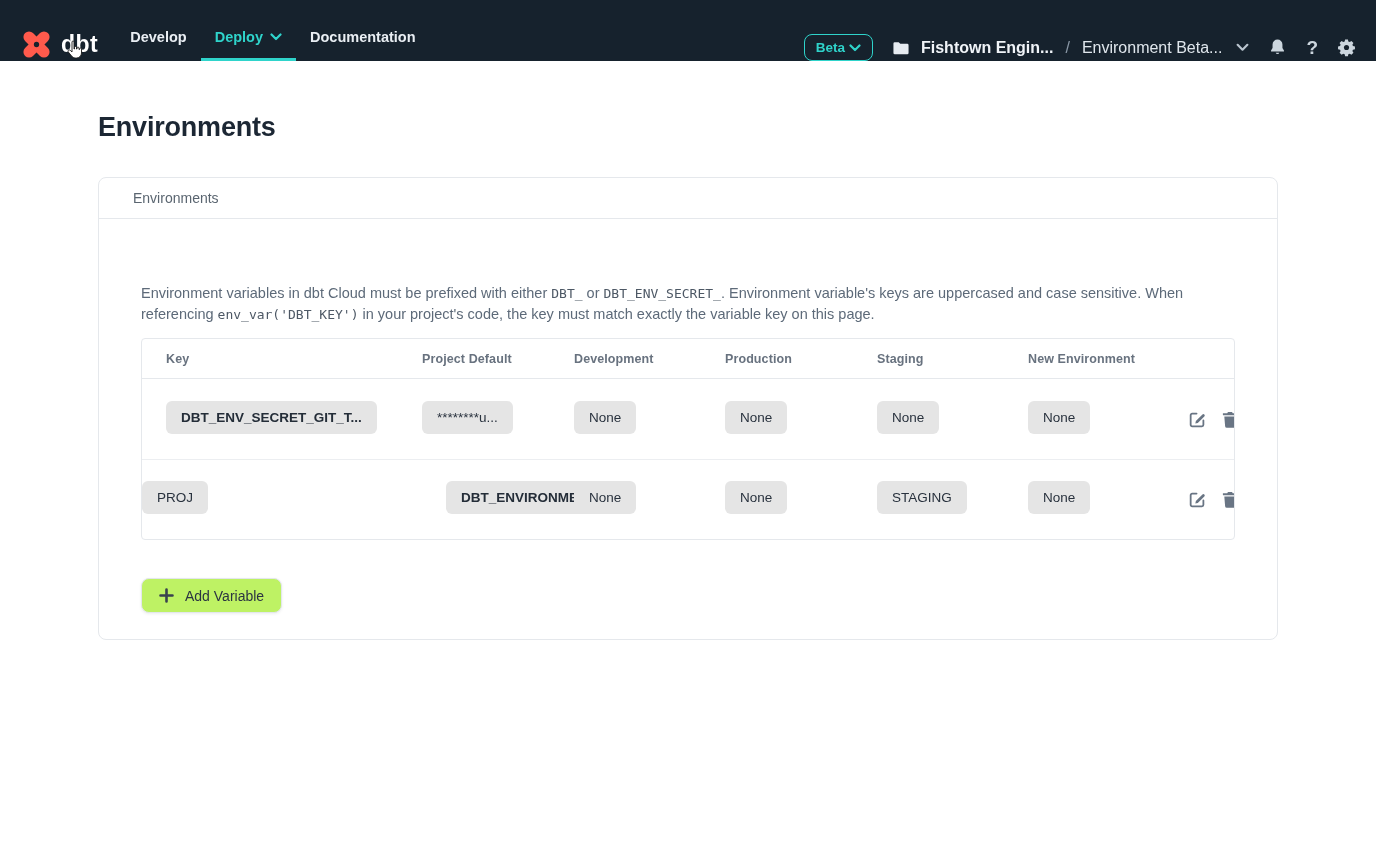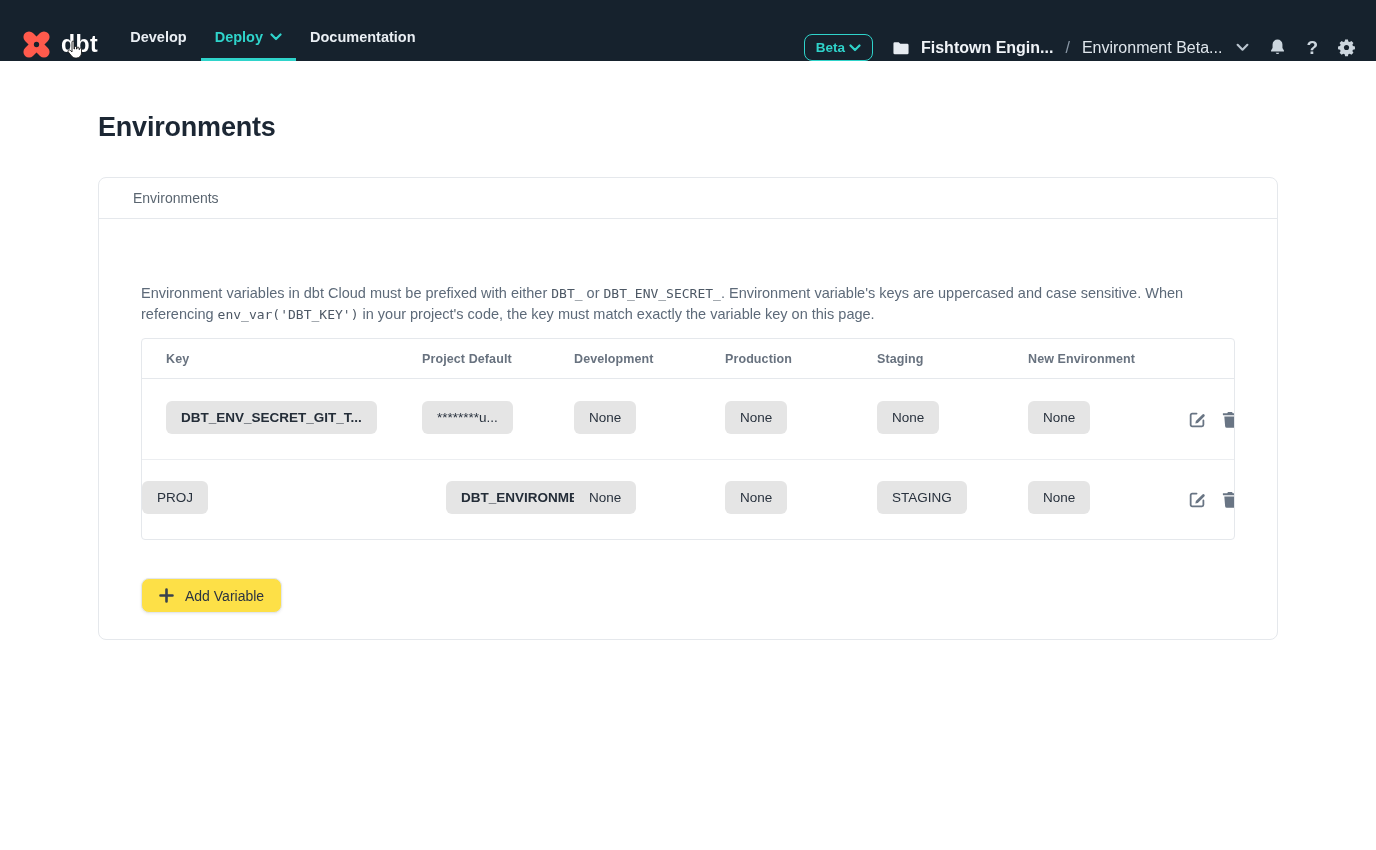--- a/index.html
+++ b/index.html
@@ -105,21 +105,21 @@
   }
   .pill.key { font-weight: 700; color: #242d38; }
 
   .actions { display: flex; justify-content: flex-end; align-items: center; gap: 15px; padding-right: 20px; }
   .action-btn { background: none; border: none; color: #697584; cursor: pointer; display: flex; padding: 0; }
 
   .add-btn {
     margin-top: 38px;
     display: inline-flex; align-items: center; gap: 11px;
     height: 35px; padding: 0 17px;
-    background: #fde047; border: 1px solid #e3e7ec; border-radius: 8px;
+    background: #bef264; border: 1px solid #e3e7ec; border-radius: 8px;
     font-size: 14px; color: #2b3442; font-family: inherit; cursor: pointer;
     box-shadow: 0 1px 3px rgba(25,35,50,.08);
   }
 </style>
 </head>
 <body>
 
 <nav class="navbar">
   <div class="logo">
     <span style="display:flex;">

